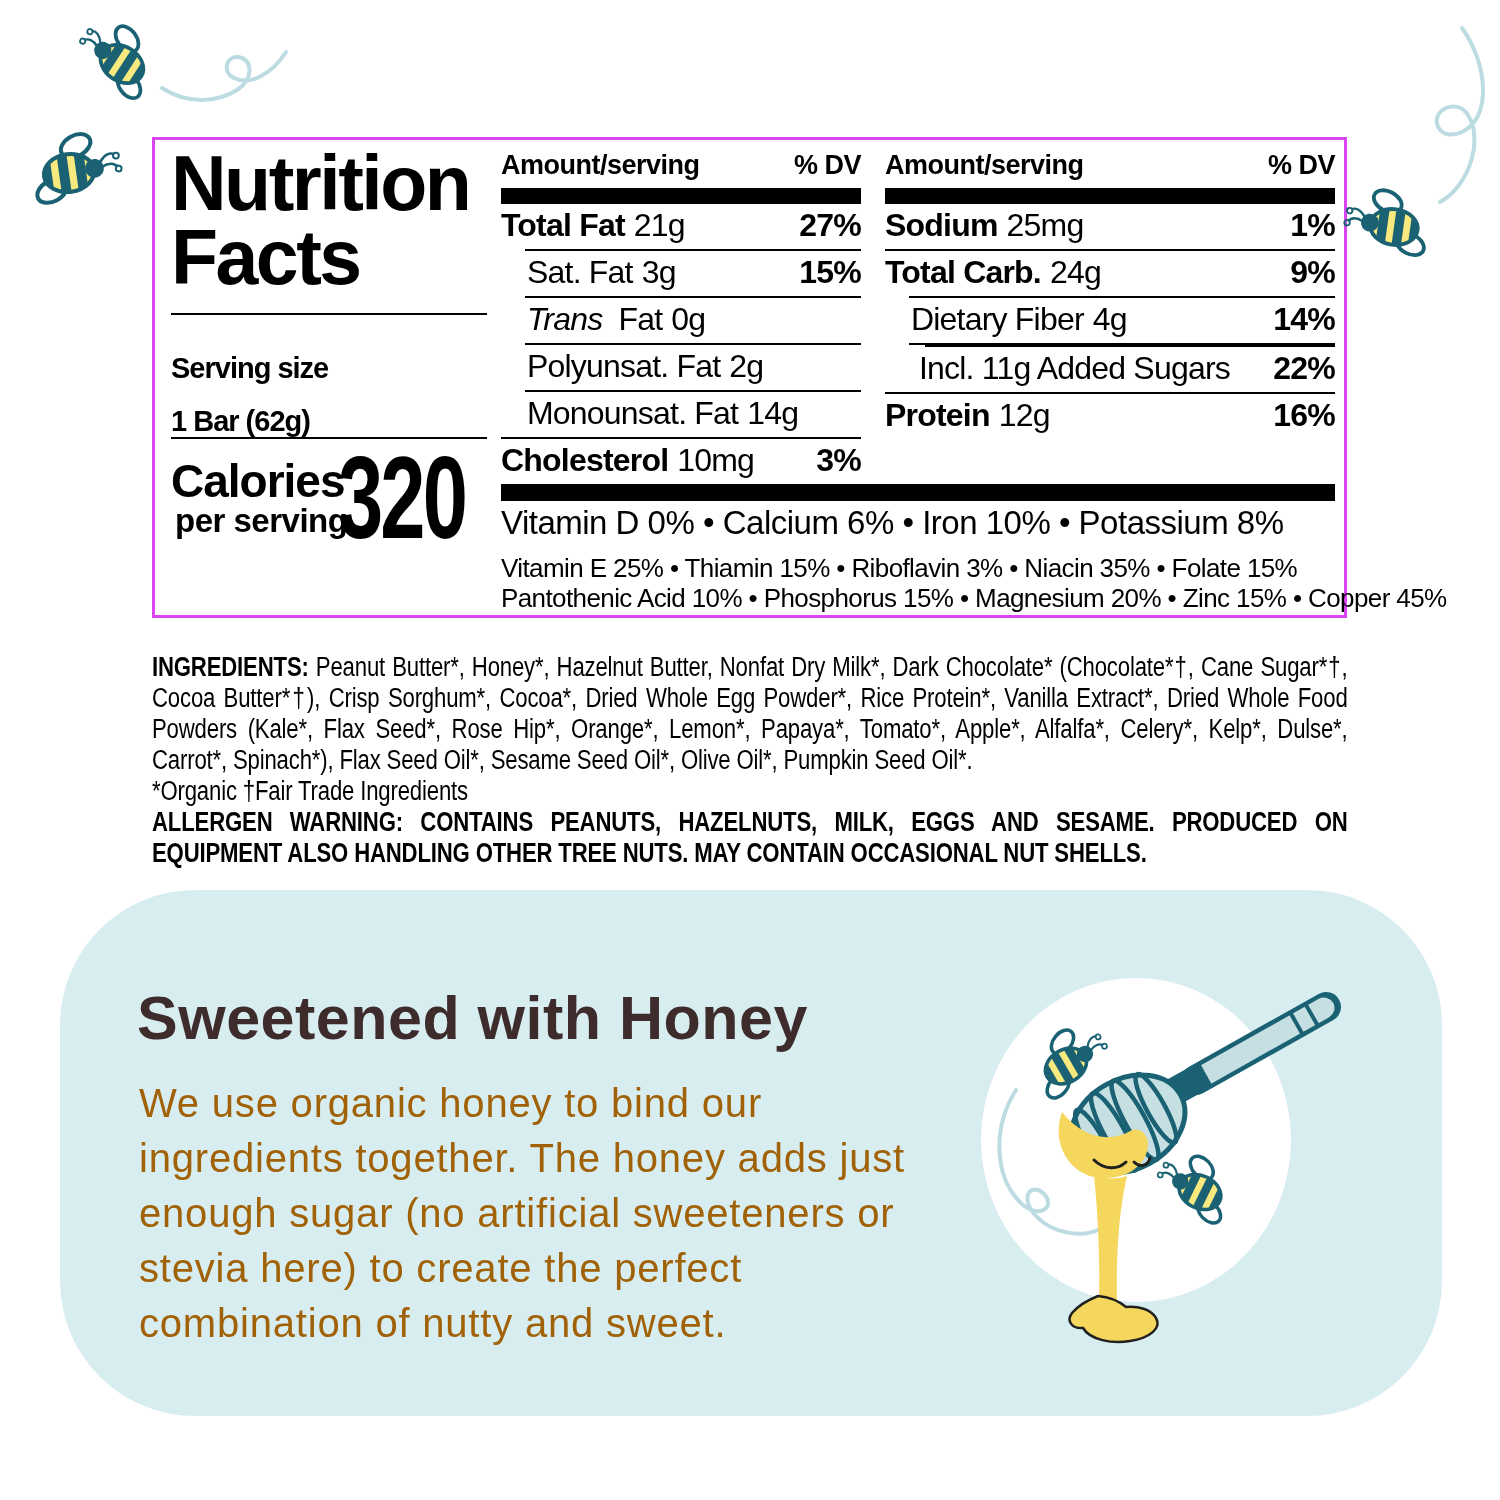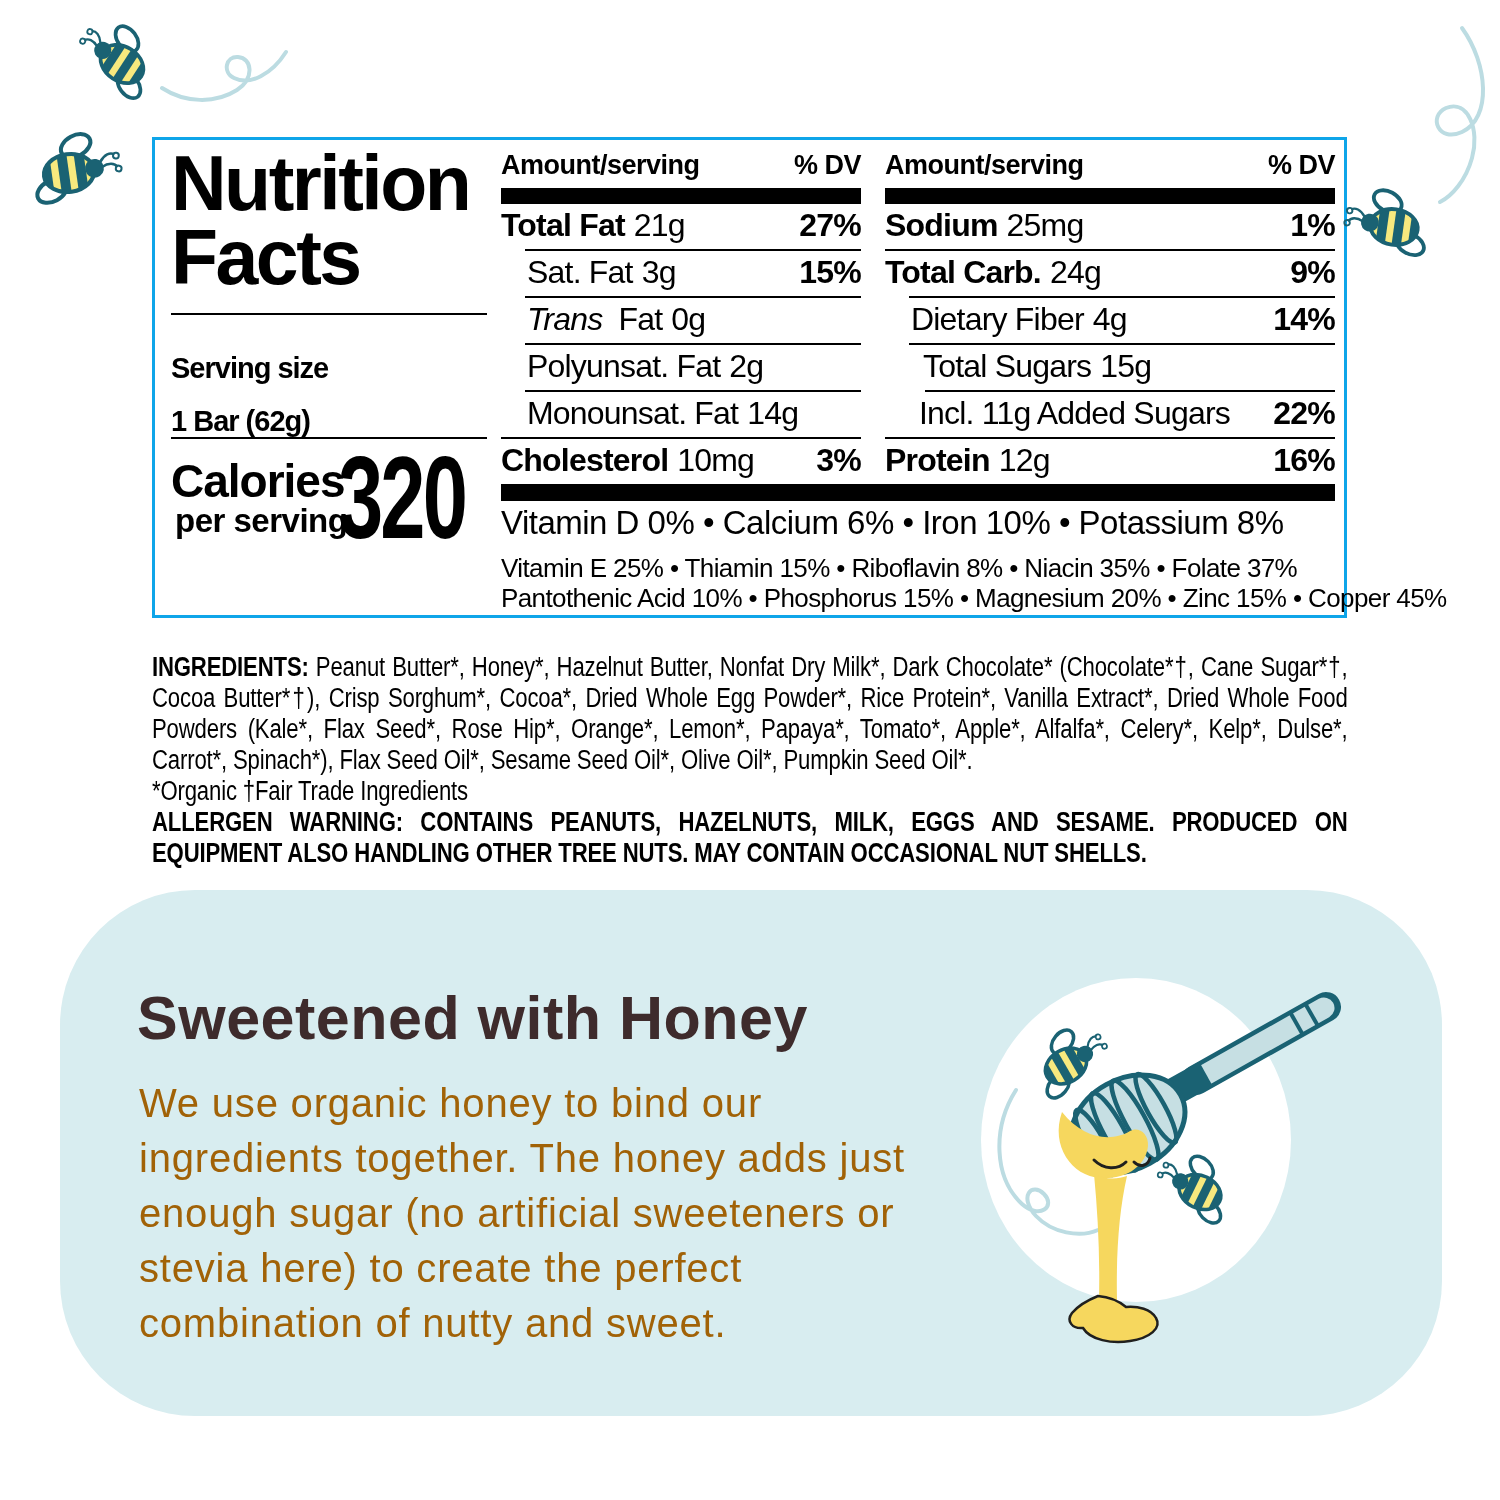--- a/index.html
+++ b/index.html
@@ -4,21 +4,21 @@
 <style>
   html,body { margin:0; padding:0; background:#ffffff; }
   #page {
     position:relative; width:1500px; height:1500px; background:#ffffff;
     font-family:"Liberation Sans","DejaVu Sans",sans-serif; color:#000;
     overflow:hidden;
   }
   
   .label-box {
     position:absolute; left:152px; top:137px; width:1195px; height:481px;
-    border:3px solid #0ea5e9; box-sizing:border-box; background:#fff;
+    border:3px solid #d946ef; box-sizing:border-box; background:#fff;
   }
   .col-left { position:absolute; left:16px; top:6px; width:322px; }
   .nf-title { font-size:77px; font-weight:bold; letter-spacing:-2.5px; line-height:74px; }
   .rule { position:absolute; left:16px; width:316px; height:2px; background:#000; }
   .rule1 { top:173px; }
   .rule2 { top:297px; }
   .serving { position:absolute; left:16px; top:202px; font-size:29px; font-weight:bold; line-height:53px; letter-spacing:-1px; }
   .cal-label { position:absolute; left:16px; top:314px; font-size:46px; font-weight:bold; letter-spacing:-1px; }
   .cal-sub   { position:absolute; left:20px; top:362px; font-size:33px; font-weight:bold; letter-spacing:-0.5px; }
   .cal-value {
@@ -142,40 +142,36 @@
       <div class="nrow">
         <span class="lbl"><b>Total Carb.</b><span class="amt">24g</span></span>
         <span class="dv">9%</span>
       </div>
       <div class="hline hl-ind24"></div>
       <div class="nrow ind1">
         <span class="lbl"><span>Dietary Fiber</span><span class="amt">4g</span></span>
         <span class="dv">14%</span>
       </div>
       <div class="hline hl-ind24"></div>
-      <div class="nrow ind2">
-        <span class="lbl"><span>Total Sugars</span><span class="amt">15g</span></span>
-        <span class="dv"></span>
-      </div>
       <div class="hline hl-ind40"></div>
       <div class="nrow ind3">
         <span class="lbl"><span>Incl. 11g Added Sugars</span></span>
         <span class="dv">22%</span>
       </div>
       <div class="hline"></div>
       <div class="nrow">
         <span class="lbl"><b>Protein</b><span class="amt">12g</span></span>
         <span class="dv">16%</span>
       </div>
     </div>
 
     <div class="bigbar"></div>
     <div class="vits">
       <div class="v1">Vitamin D 0% • Calcium 6% • Iron 10% • Potassium 8%</div>
-      <div class="v2">Vitamin E 25% • Thiamin 15% • Riboflavin 8% • Niacin 35% • Folate 37%</div>
+      <div class="v2">Vitamin E 25% • Thiamin 15% • Riboflavin 3% • Niacin 35% • Folate 15%</div>
       <div class="v2">Pantothenic Acid 10% • Phosphorus 15% • Magnesium 20% • Zinc 15% • Copper 45%</div>
     </div>
   </div>
 
   <div class="text-block">
     <p class="ing-p"><b>INGREDIENTS:</b> <span>Peanut Butter*, Honey*, Hazelnut Butter, Nonfat Dry Milk*, Dark Chocolate* (Chocolate*†, Cane Sugar*†, Cocoa Butter*†), Crisp Sorghum*, Cocoa*, Dried Whole Egg Powder*, Rice Protein*, Vanilla Extract*, Dried Whole Food Powders (Kale*, Flax Seed*, Rose Hip*, Orange*, Lemon*, Papaya*, Tomato*, Apple*, Alfalfa*, Celery*, Kelp*, Dulse*, Carrot*, Spinach*), Flax Seed Oil*, Sesame Seed Oil*, Olive Oil*, Pumpkin Seed Oil*.</span></p>
     <p class="footnote">*Organic †Fair Trade Ingredients</p>
     <p class="allergen"><span>ALLERGEN WARNING:</span> <span>CONTAINS PEANUTS, HAZELNUTS, MILK, EGGS AND SESAME.  PRODUCED ON EQUIPMENT ALSO HANDLING OTHER TREE NUTS.  MAY CONTAIN OCCASIONAL NUT SHELLS.</span></p>
   </div>
 

